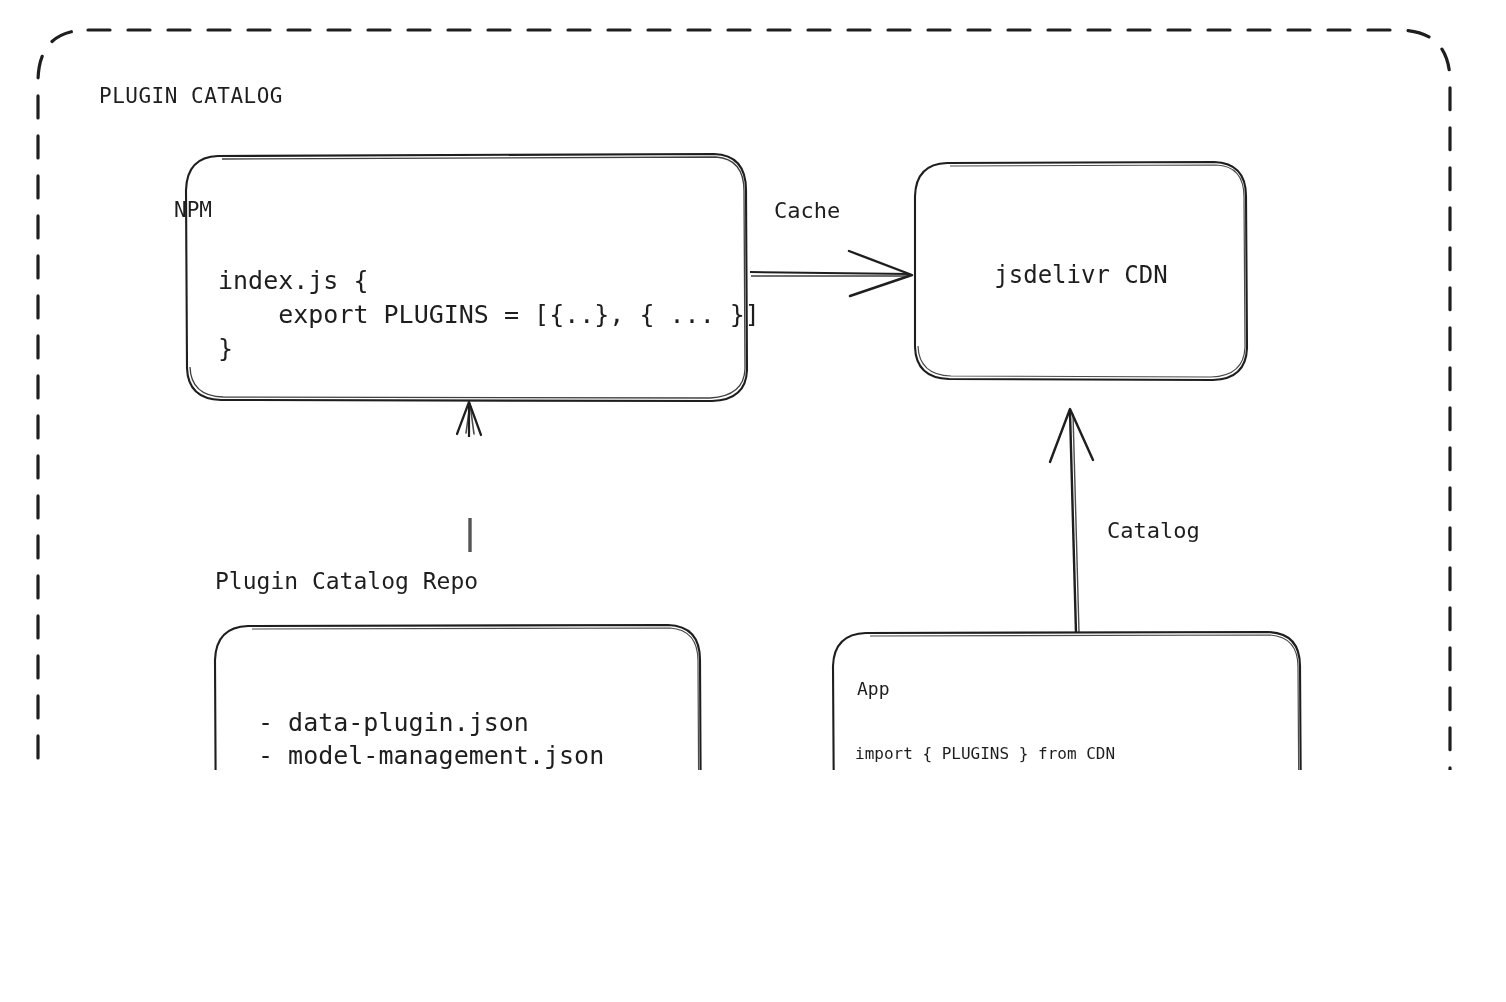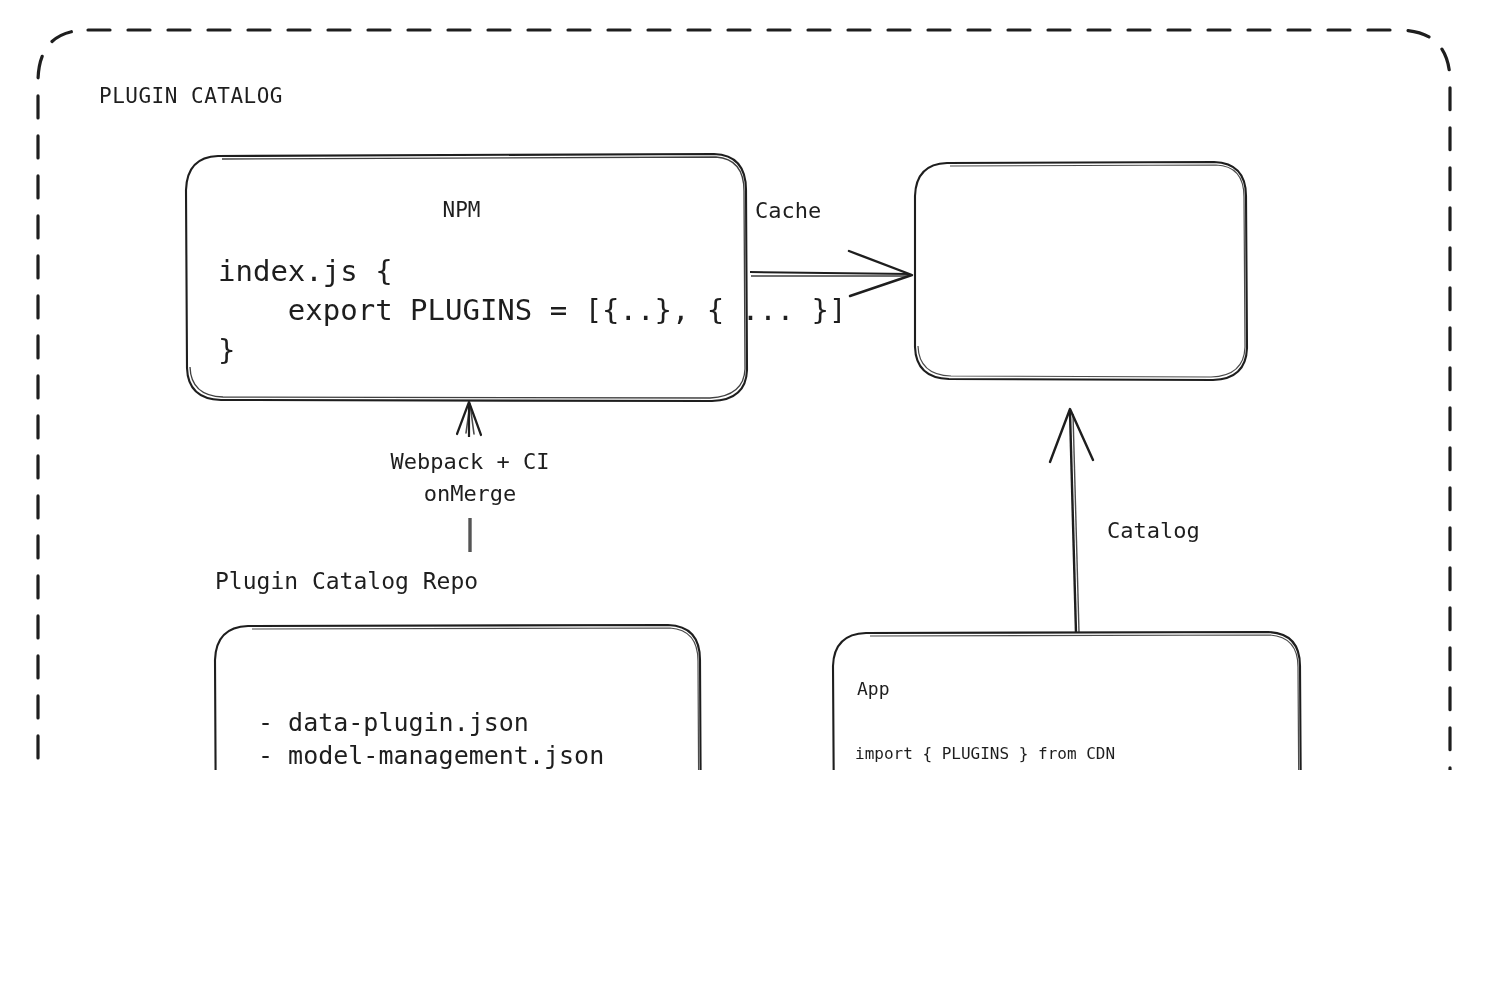--- a/index.html
+++ b/index.html
@@ -34,41 +34,40 @@
     white-space: pre;
     line-height: 1.35;
   }
   #group-title {
     left: 99px;
     top: 82px;
     font-size: 21px;
     letter-spacing: 0.5px;
   }
   #npm-title {
-    left: 182px;
+    left: 174px;
     top: 196px;
     width: 559px;
-    text-align: center;
     font-size: 21px;
   }
   #npm-code {
     left: 218px;
-    top: 252px;
-    font-size: 29px;
+    top: 264px;
+    font-size: 25px;
     line-height: 1.36;
   }
   #cdn-title {
     left: 915px;
     top: 259px;
     width: 332px;
     text-align: center;
     font-size: 24px;
   }
   #cache-label {
-    left: 755px;
+    left: 774px;
     top: 196px;
     font-size: 22px;
   }
   #import-label {
     left: 1107px;
     top: 516px;
     font-size: 22px;
   }
   #webpack-label {
     left: 340px;
@@ -155,25 +154,24 @@
     </g>
   </svg>
 
   <div class="txt" id="group-title">PLUGIN CATALOG</div>
 
   <div class="txt" id="npm-title">NPM</div>
   <div class="txt" id="npm-code">index.js {
     export PLUGINS = [{..}, { ... }]
 }</div>
 
+  <div class="txt" id="cdn-title">jsdelivr CDN</div>
 
   <div class="txt" id="cache-label">Cache</div>
 
-  <div class="txt" id="webpack-label">Webpack + CI
-onMerge</div>
 
   <div class="txt" id="import-label">Catalog</div>
 
   <div class="txt" id="repo-label">Plugin Catalog Repo</div>
   <div class="txt" id="repo-list">- data-plugin.json
 - model-management.json
 ...</div>
 
   <div class="txt" id="app-title">App</div>
   <div class="txt" id="app-code">import { PLUGINS } from CDN

